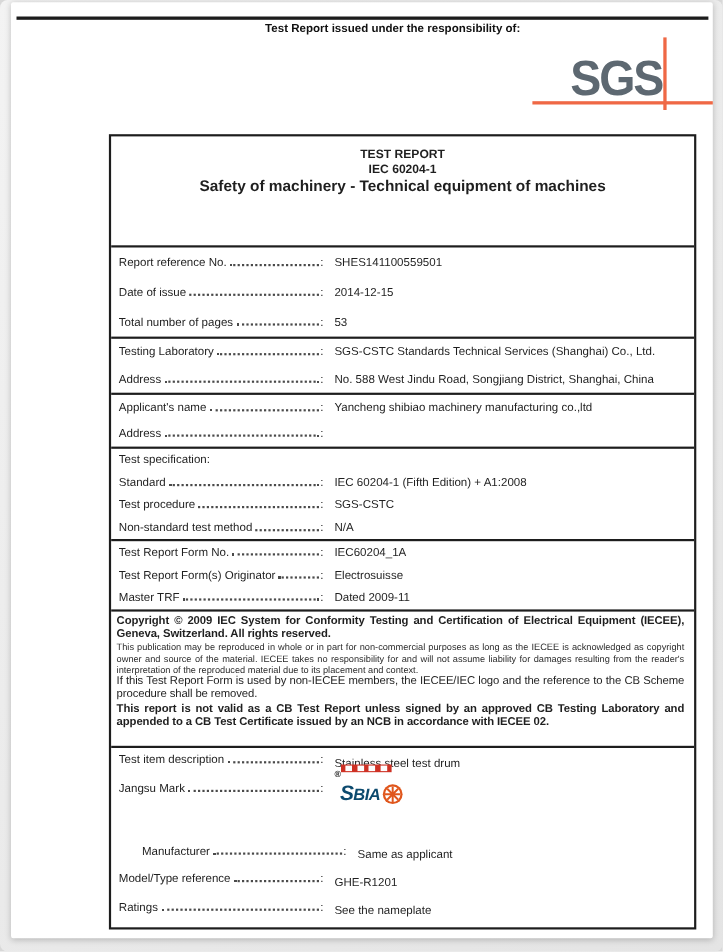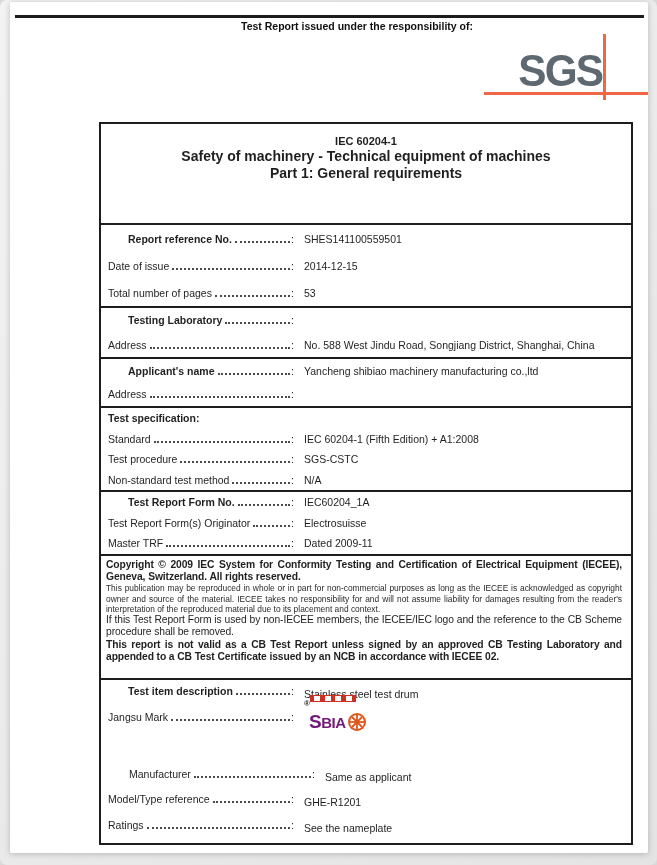--- a/index.html
+++ b/index.html
@@ -41,48 +41,48 @@
   .sec { border-top: 2px solid #1d1d1d; }
   .sec:first-child { border-top: none; }
   
   .title-block { height: 99px; padding-top: 11px; text-align: center; }
   .tl-small { font-size: 11px; font-weight: bold; line-height: 13px; }
   .tl-big   { font-size: 14px; font-weight: bold; line-height: 17px; }
   
   .frow { display: flex; align-items: center; padding: 0 10px 0 7px; font-size: 10.5px; }
   .lblwrap { display: flex; align-items: baseline; width: 186px; flex: 0 0 auto; }
   .lbl { white-space: nowrap; }
-  .b { font-weight: bold; margin-left: 20px; }
+  .b { font-weight: normal; }
   .leader { flex: 1 1 auto; min-width: 6px; border-bottom: 2px dotted #4a4a4a; margin: 0 1px 2px 3px; height: 9px; }
   .colon { flex: 0 0 auto; }
   .val { margin-left: 10px; white-space: nowrap; }
   .s2 .frow { height: 27px; }
   .s3 .frow { height: 24.5px; }
   .s4 .frow { height: 23.5px; }
   .s5 .frow { height: 20.5px; }
   .s6 .frow { height: 20.6px; }
-  .headrow { font-weight: bold; }
+  .headrow { font-weight: normal; }
   
   .copyright { height: 124px; padding: 3px 9px 0 5px; overflow: hidden; }
   .cp-bold   { font-size: 10.3px; font-weight: bold; line-height: 12.3px; text-align: justify; letter-spacing: -0.1px; }
   .cp-small  { font-size: 8.4px;  line-height: 10.2px; text-align: justify; color: #2a2a2a; }
   .cp-normal { font-size: 10.3px; line-height: 12.3px; text-align: justify; letter-spacing: -0.1px; }
   
   .s8 .val { position: relative; top: 3px; }
   .r-desc    { height: 22px; }
   .r-tm      { height: 60px; align-items: flex-start; }
   .r-tm .lblwrap { margin-top: 9px; }
   .r-man     { height: 24px; padding-left: 28px; }
   .r-model   { height: 26px; }
   .r-ratings { height: 27px; }
   
   .tm-wrap { margin-left: 10px; margin-top: 4px; position: relative; }
   .tm-box { width: 76px; height: 40px; background: #d7d8d9; position: relative; }
   .tm-inner { position: absolute; left: 5px; top: 5px; display: flex; align-items: center; }
-  .tm-text { font-weight: bold; color: #701a75; font-size: 15px; line-height: 1; letter-spacing: -0.5px; }
+  .tm-text { font-weight: bold; font-style: italic; color: #0c4a6e; font-size: 15px; line-height: 1; letter-spacing: -0.5px; }
   .tm-text .tm-s { font-size: 19px; }
   .tm-band { position: absolute; left: 6px; bottom: 4px; width: 46px; height: 7px; background: #ce3124;
              display: flex; align-items: center; justify-content: space-evenly; }
   .tm-band i { width: 6px; height: 5px; background: #fdfdfd; display: block; }
   .tm-wheel { margin-left: 1px; margin-top: 1px; }
   .tm-reg { position: absolute; top: -7px; right: -6px; font-size: 8px; color: #222; font-weight: bold; }
 </style>
 </head>
 <body>
 
@@ -94,23 +94,23 @@
 
     <div>
       <div class="sgs-hline"></div>
       <div class="sgs-vline"></div>
       <div class="sgs-wordmark">SGS</div>
     </div>
 
     <div class="report-table">
 
       <div class="sec title-block">
+        <div class="tl-small">TEST REPORT</div>
         <div class="tl-small">IEC 60204-1</div>
         <div class="tl-big">Safety of machinery - Technical equipment of machines</div>
-        <div class="tl-big">Part 1: General requirements</div>
       </div>
 
       <div class="sec s2">
         <div class="frow">
           <span class="lblwrap">
               <span class="lbl b">Report reference No.</span>
               <span class="leader"></span>
               <span class="colon">:</span>
             </span>
           <span class="val">SHES141100559501</span>
@@ -133,20 +133,21 @@
         </div>
       </div>
 
       <div class="sec s3">
         <div class="frow">
           <span class="lblwrap">
               <span class="lbl b">Testing Laboratory</span>
               <span class="leader"></span>
               <span class="colon">:</span>
             </span>
+          <span class="val">SGS-CSTC Standards Technical Services (Shanghai) Co., Ltd.</span>
         </div>
         <div class="frow">
           <span class="lblwrap">
               <span class="lbl">Address</span>
               <span class="leader"></span>
               <span class="colon">:</span>
             </span>
           <span class="val">No. 588 West Jindu Road, Songjiang District, Shanghai, China</span>
         </div>
       </div>

